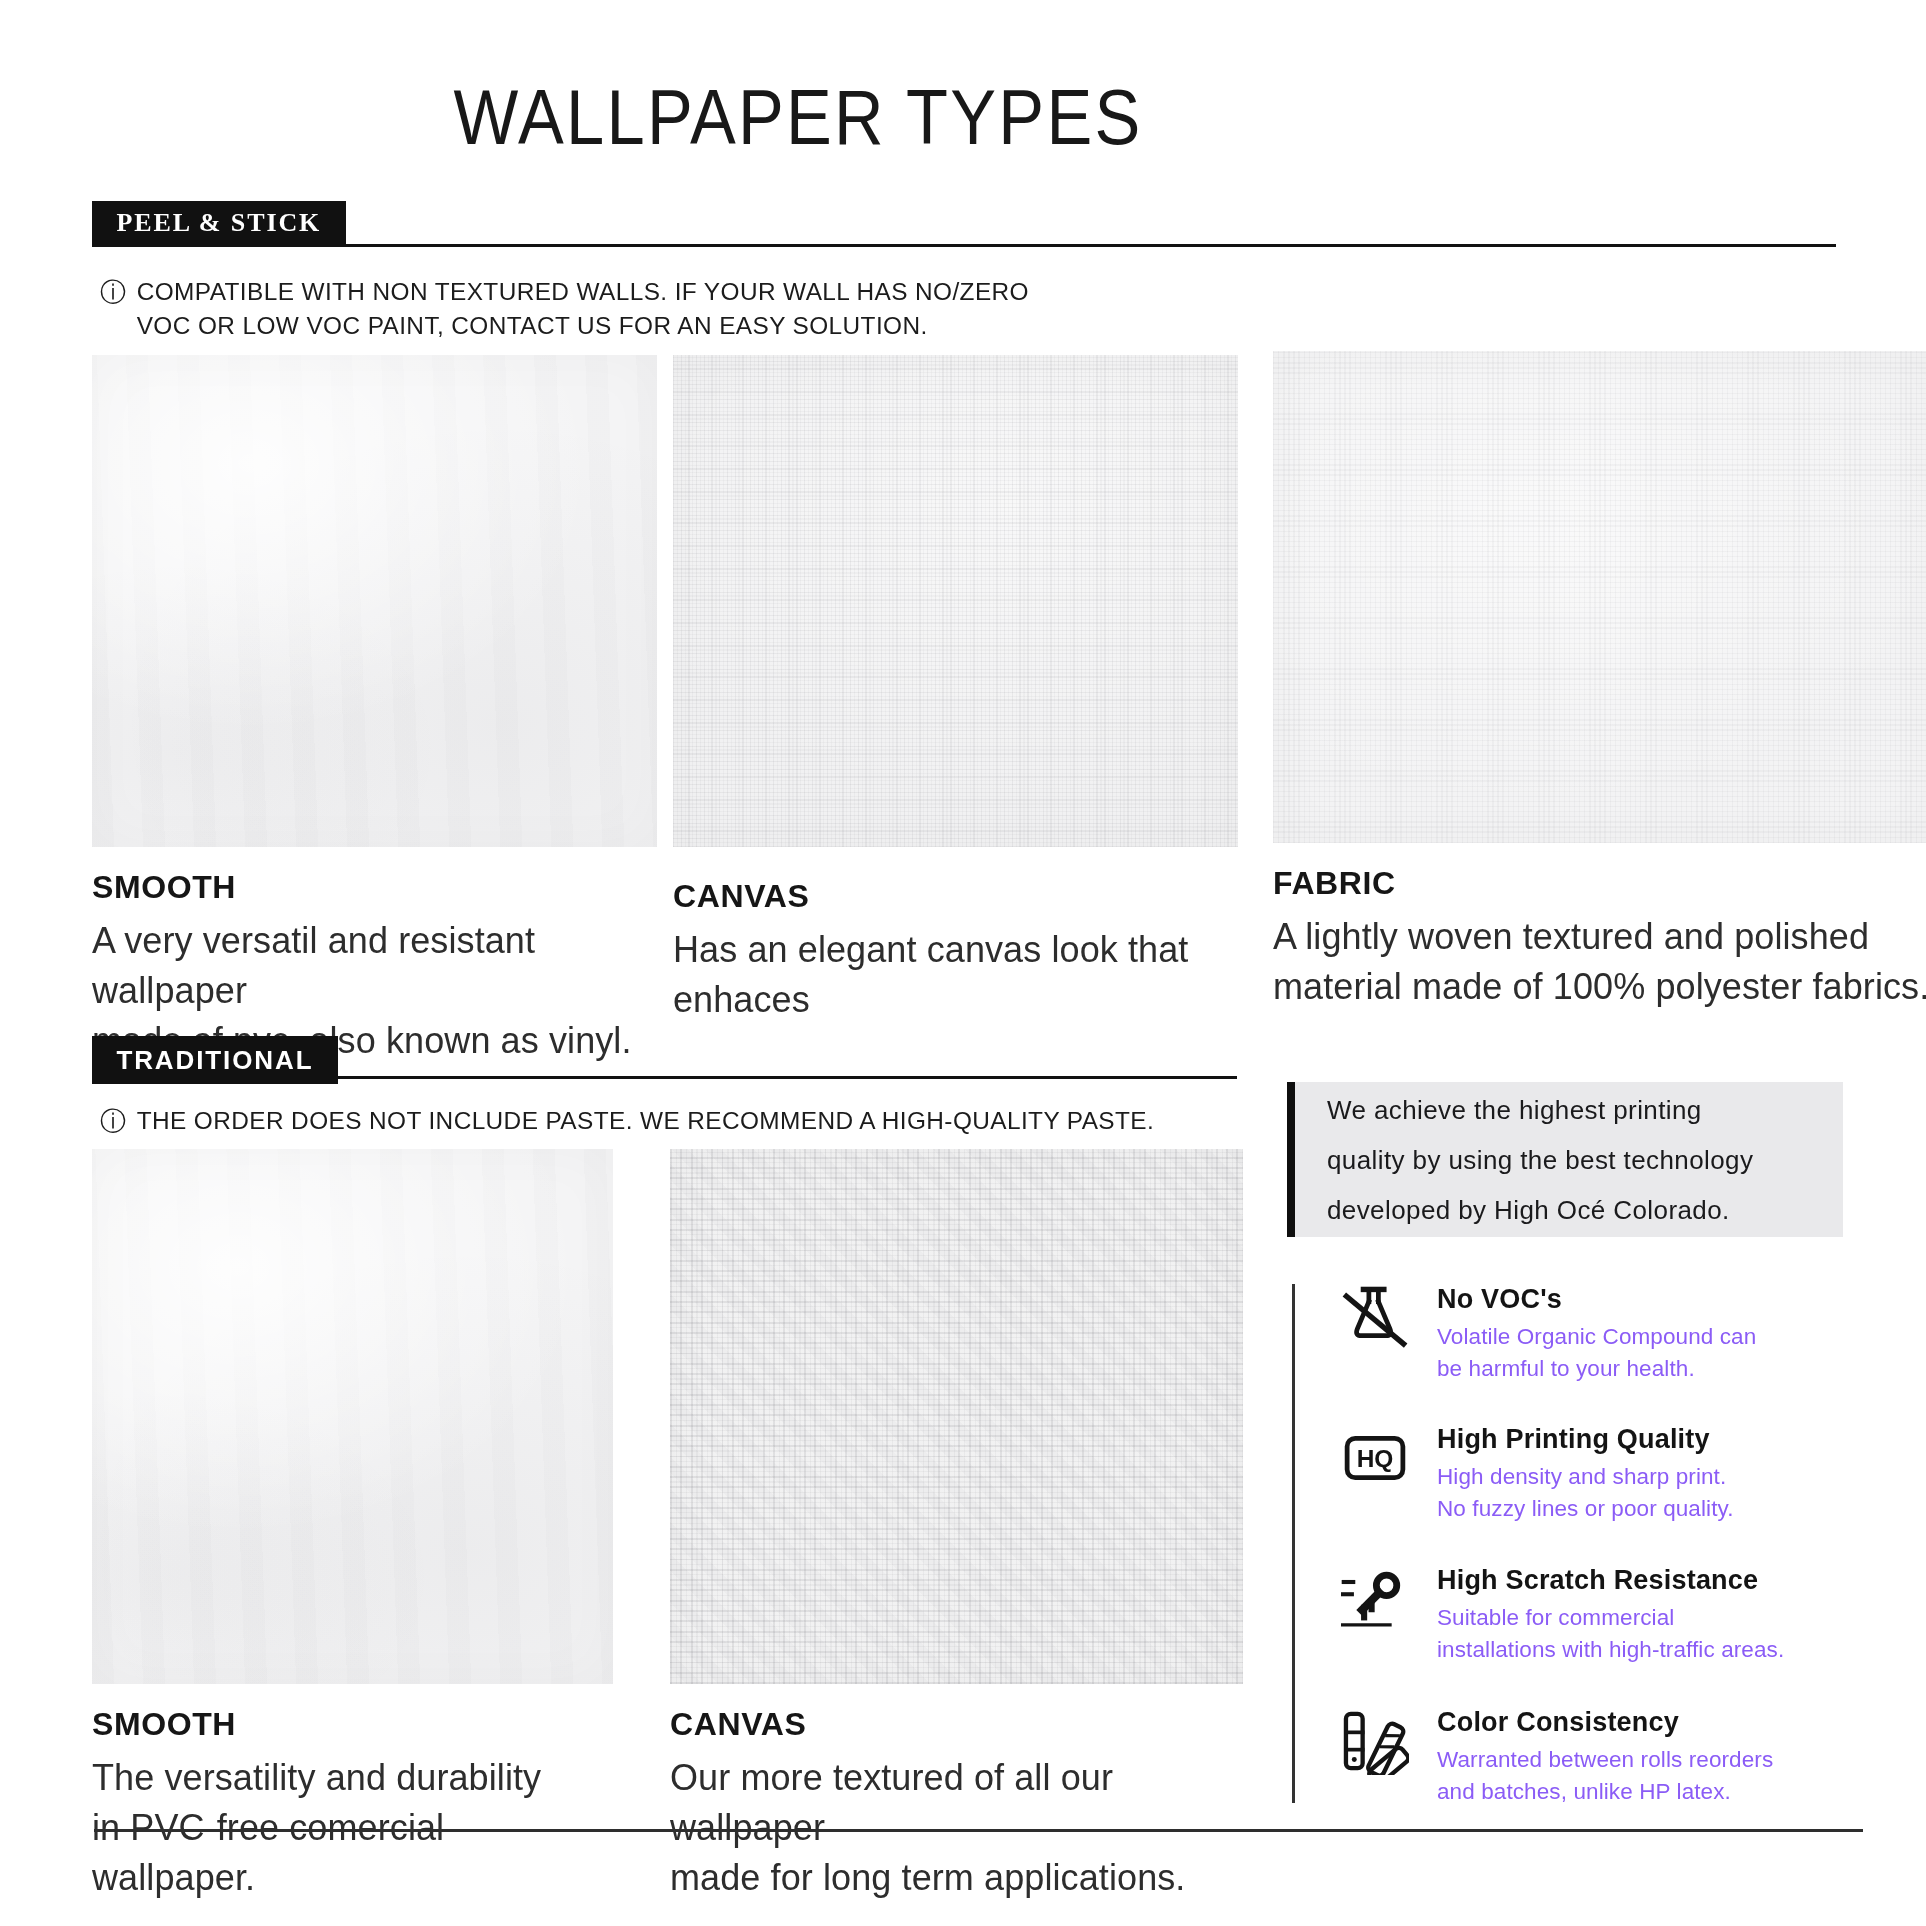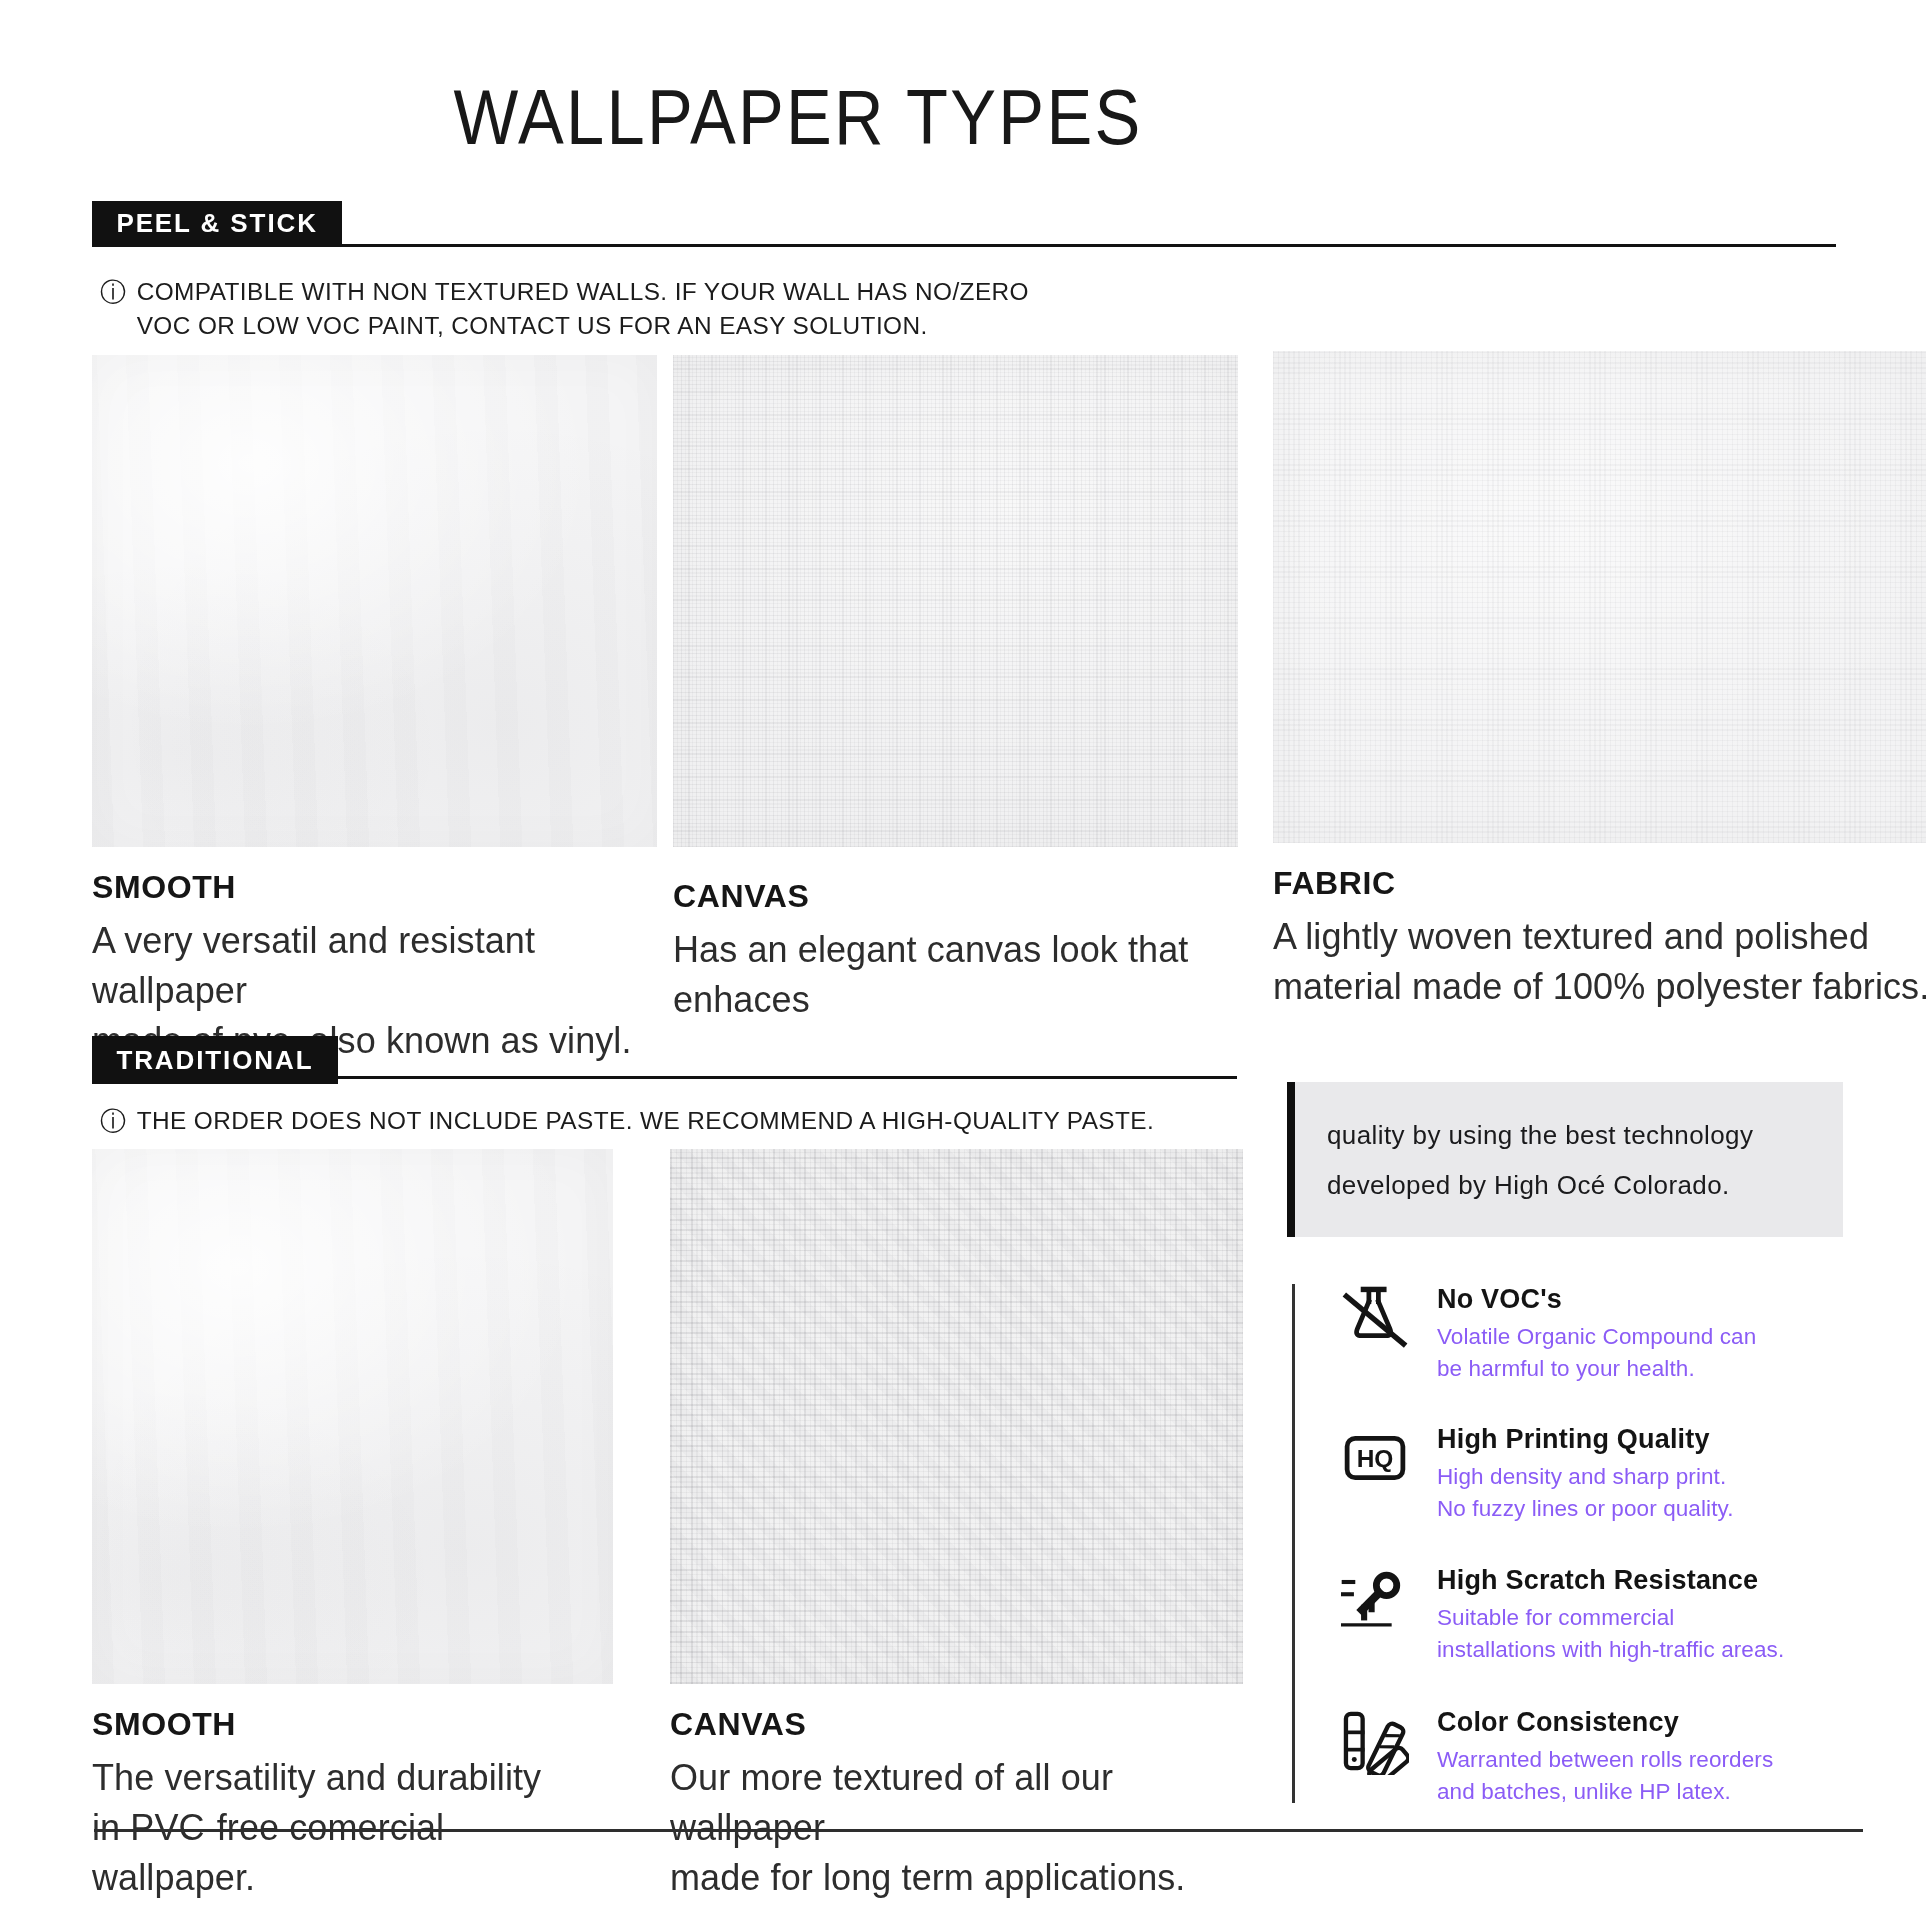--- a/index.html
+++ b/index.html
@@ -4,21 +4,21 @@
 <style>
   html,body{margin:0;padding:0;background:#ffffff;}
   .page{position:relative;width:1926px;height:1926px;background:#fff;
         font-family:"Liberation Sans",sans-serif;color:#1d1d1f;overflow:hidden;}
 
   .title{position:absolute;left:92px;top:72px;width:1412px;margin:0;text-align:center;
          font-size:78px;font-weight:400;letter-spacing:2.6px;color:#181818;transform:scaleX(0.88);}
 
   .badge{position:absolute;background:#111;color:#fff;font-weight:700;font-size:26px;
          letter-spacing:1.9px;padding:0 24.4px;display:flex;align-items:center;z-index:2;}
-  .b1{left:92px;top:201px;height:44px;}
+  .b1{left:92px;top:201px;height:44px;font-family:Liberation Serif, serif;}
   .b2{left:92px;top:1036px;height:48px;}
   .rule{position:absolute;background:#111;height:3.2px;z-index:1;}
   .r1{left:92px;top:244px;width:1744px;}
   .r2{left:92px;top:1076px;width:1145px;}
 
   .note{position:absolute;display:flex;gap:10.3px;font-size:24.4px;letter-spacing:0.4px;color:#1c1c1c;}
   .n1{left:100px;top:275px;}
   .n2{left:100px;top:1104px;}
   .note-ico{font-size:26px;line-height:1.32;}
   .note-lines{line-height:1.38;}
@@ -130,20 +130,21 @@
     <div class="swatch tex-canvas-rough h833"></div>
     <div class="sw-title">CANVAS</div>
     <div class="sw-desc">
       <div>Our more textured of all our wallpaper</div>
       <div>made for long term applications.</div>
     </div>
   </div>
 
   <div class="callout">
     <div>
+      <div>We achieve the highest printing</div>
       <div>quality by using the best technology</div>
       <div>developed by High Océ Colorado.</div>
     </div>
   </div>
 
   <div class="vline"></div>
 
   <div class="feature f1">
     <span class="f-icon">
       <svg viewBox="0 0 100 100" fill="none" stroke="#141414" stroke-linecap="square">

